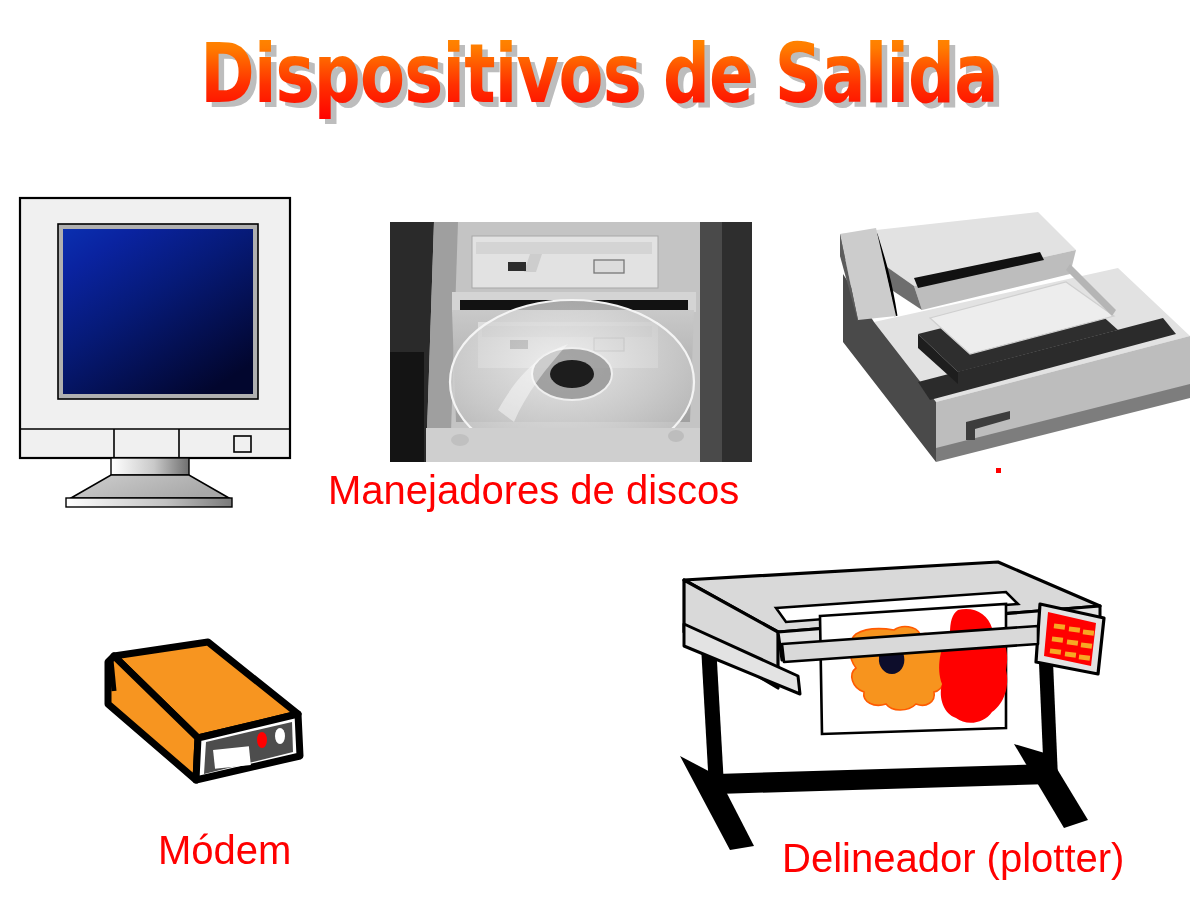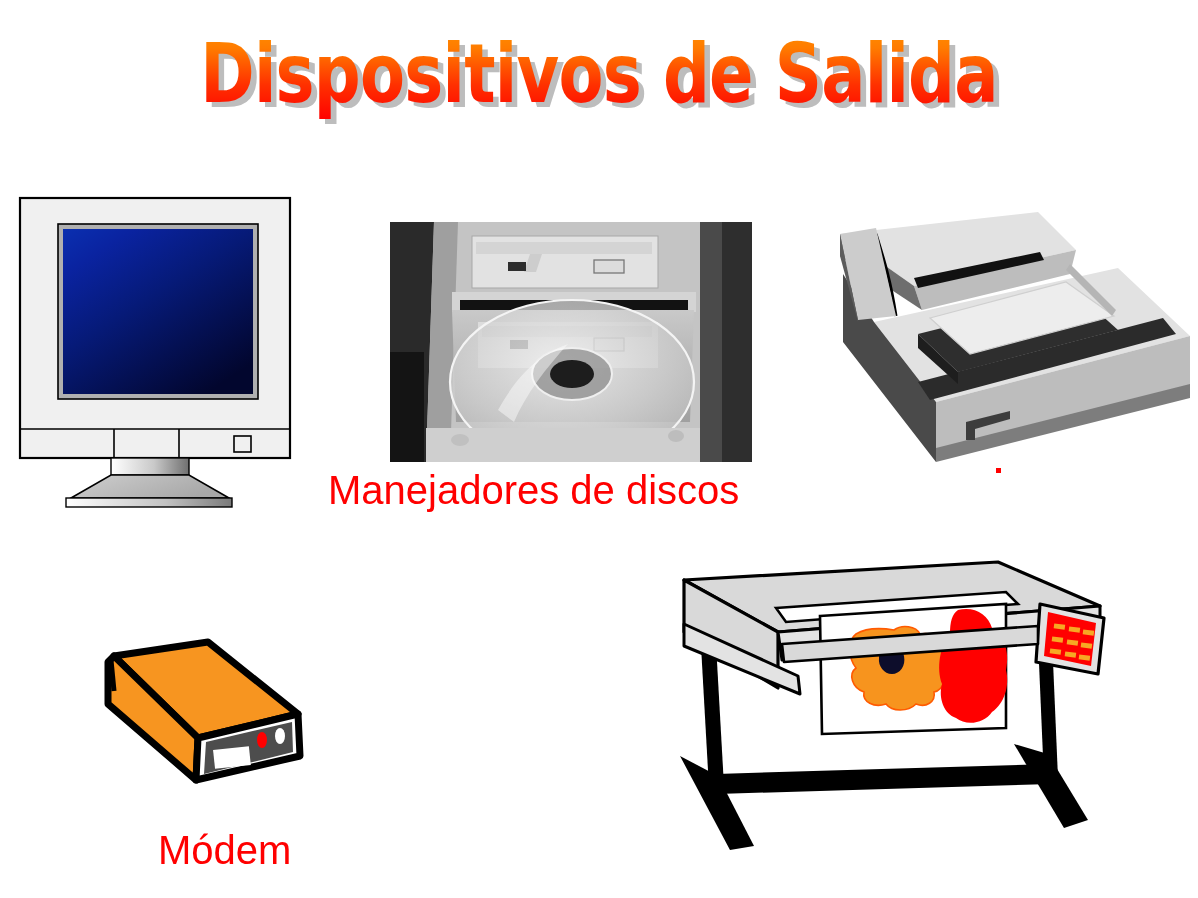--- a/index.html
+++ b/index.html
@@ -289,14 +289,15 @@
         <rect x="407" y="104" width="11" height="5" fill="#f7a823" transform="rotate(7 412 106)"></rect>
         <rect x="421" y="107" width="11" height="5" fill="#f7a823" transform="rotate(7 426 109)"></rect>
       </g>
 
       <polygon points="124,96 380,78 380,96 126,114" fill="#d9d9d9" stroke="#000" stroke-width="2.6" stroke-linejoin="round"></polygon>
     </svg>
   </div>
 
   <div class="caption" id="caption-discos">Manejadores de discos</div>
   <div class="caption" id="caption-modem">Módem</div>
+  <div class="caption" id="caption-plotter">Delineador (plotter)</div>
 
 </div>
 
 </body></html>

